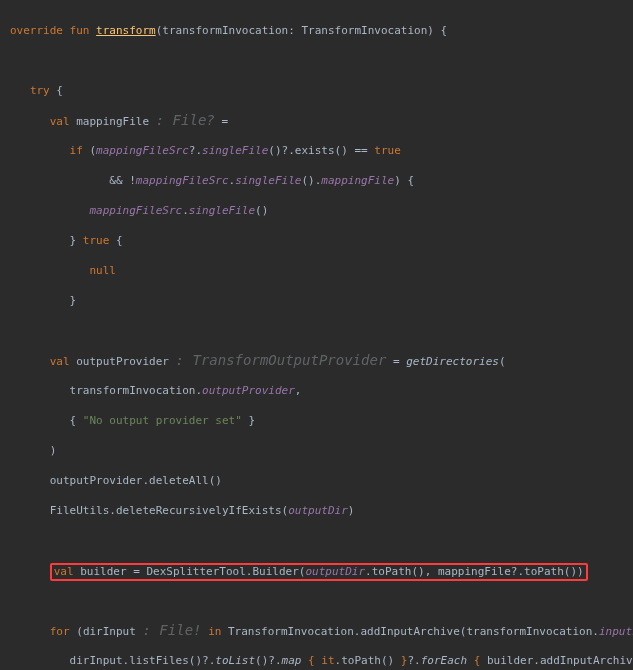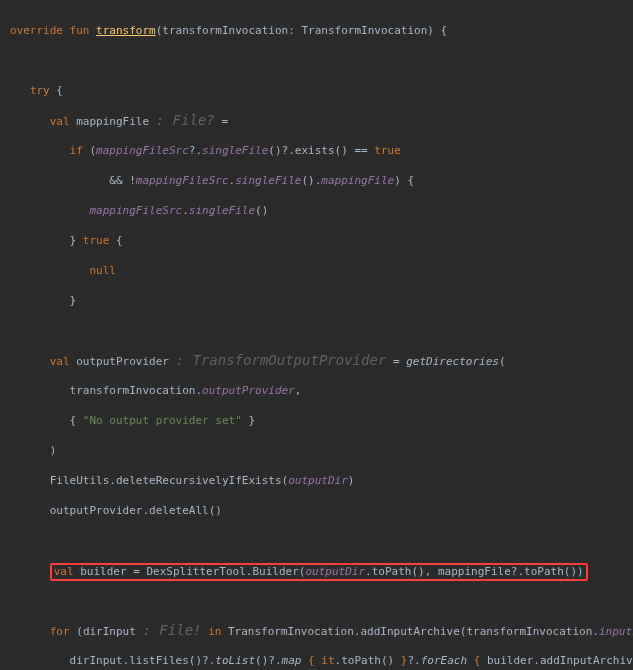--- a/index.html
+++ b/index.html
@@ -45,22 +45,22 @@
 <span class="line">               <span>&amp;&amp;</span> !<span class="prop">mappingFileSrc</span>.<span class="prop">singleFile</span>().<span class="prop">mappingFile</span>) {</span>
 <span class="line">            <span class="prop">mappingFileSrc</span>.<span class="prop">singleFile</span>()</span>
 <span class="line">         } <span class="kw">true</span> {</span>
 <span class="line">            <span class="kw">null</span></span>
 <span class="line">         }</span>
 <span class="line"></span>
 <span class="line">      <span class="kw">val</span> <span>outputProvider</span> <span class="hint">: TransformOutputProvider</span> <span>=</span> <span class="it">getDirectories</span>(</span>
 <span class="line">         <span>transformInvocation</span>.<span class="prop">outputProvider</span>,</span>
 <span class="line">         { <span class="str">"No output provider set"</span> }</span>
 <span class="line">      )</span>
+<span class="line">      <span>outputProvider</span>.<span>deleteAll</span>()</span>
 <span class="line">      <span>FileUtils</span>.<span>deleteRecursivelyIfExists</span>(<span class="prop">outputDir</span>)</span>
-<span class="line">      <span>outputProvider</span>.<span>deleteAll</span>()</span>
 <span class="line"></span>
 <span class="line">      <span class="hl"><span class="kw">val</span> <span>builder</span> <span>=</span> <span>DexSplitterTool</span>.<span>Builder</span>(<span class="prop">outputDir</span>.<span>toPath</span>(), <span>mappingFile</span>?.<span>toPath</span>())</span></span>
 <span class="line"></span>
 <span class="line">      <span class="kw">for</span> (<span>dirInput</span> <span class="hint">: File!</span> <span class="kw">in</span> <span>TransformInvocation</span>.<span>addInputArchive</span>(<span>transformInvocation</span>.<span class="prop">inputs</span>)) {</span>
 <span class="line">         <span>dirInput</span>.<span>listFiles</span>()?.<span class="it">toList</span>()?.<span class="it">map</span> <span class="kw">{</span> <span class="kw">it</span>.<span>toPath</span>() <span class="kw">}</span>?.<span class="it">forEach</span> <span class="kw">{</span> <span>builder</span>.<span>addInputArchive</span>() </span>
 
 
 
 
 

